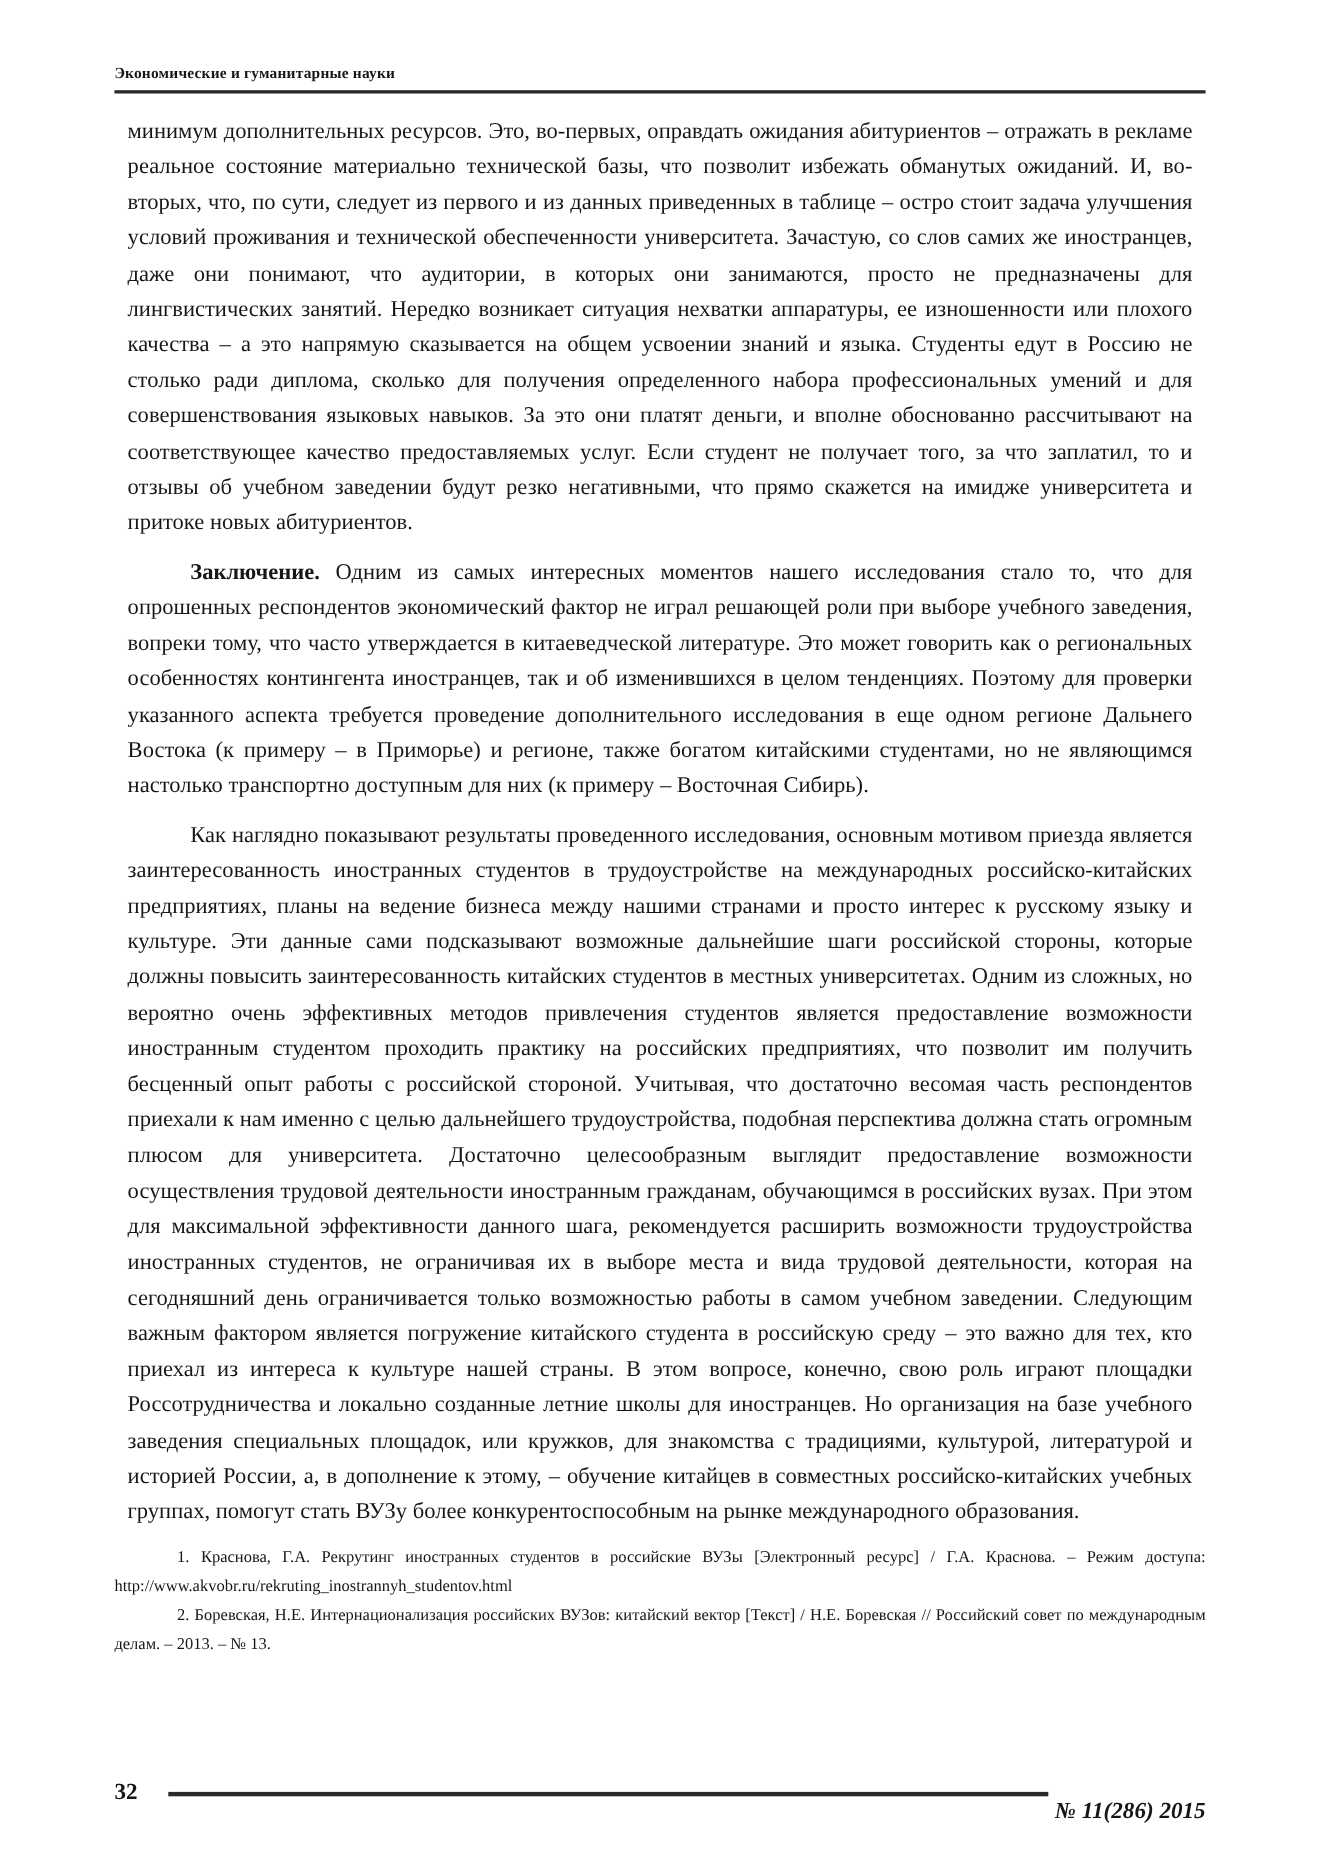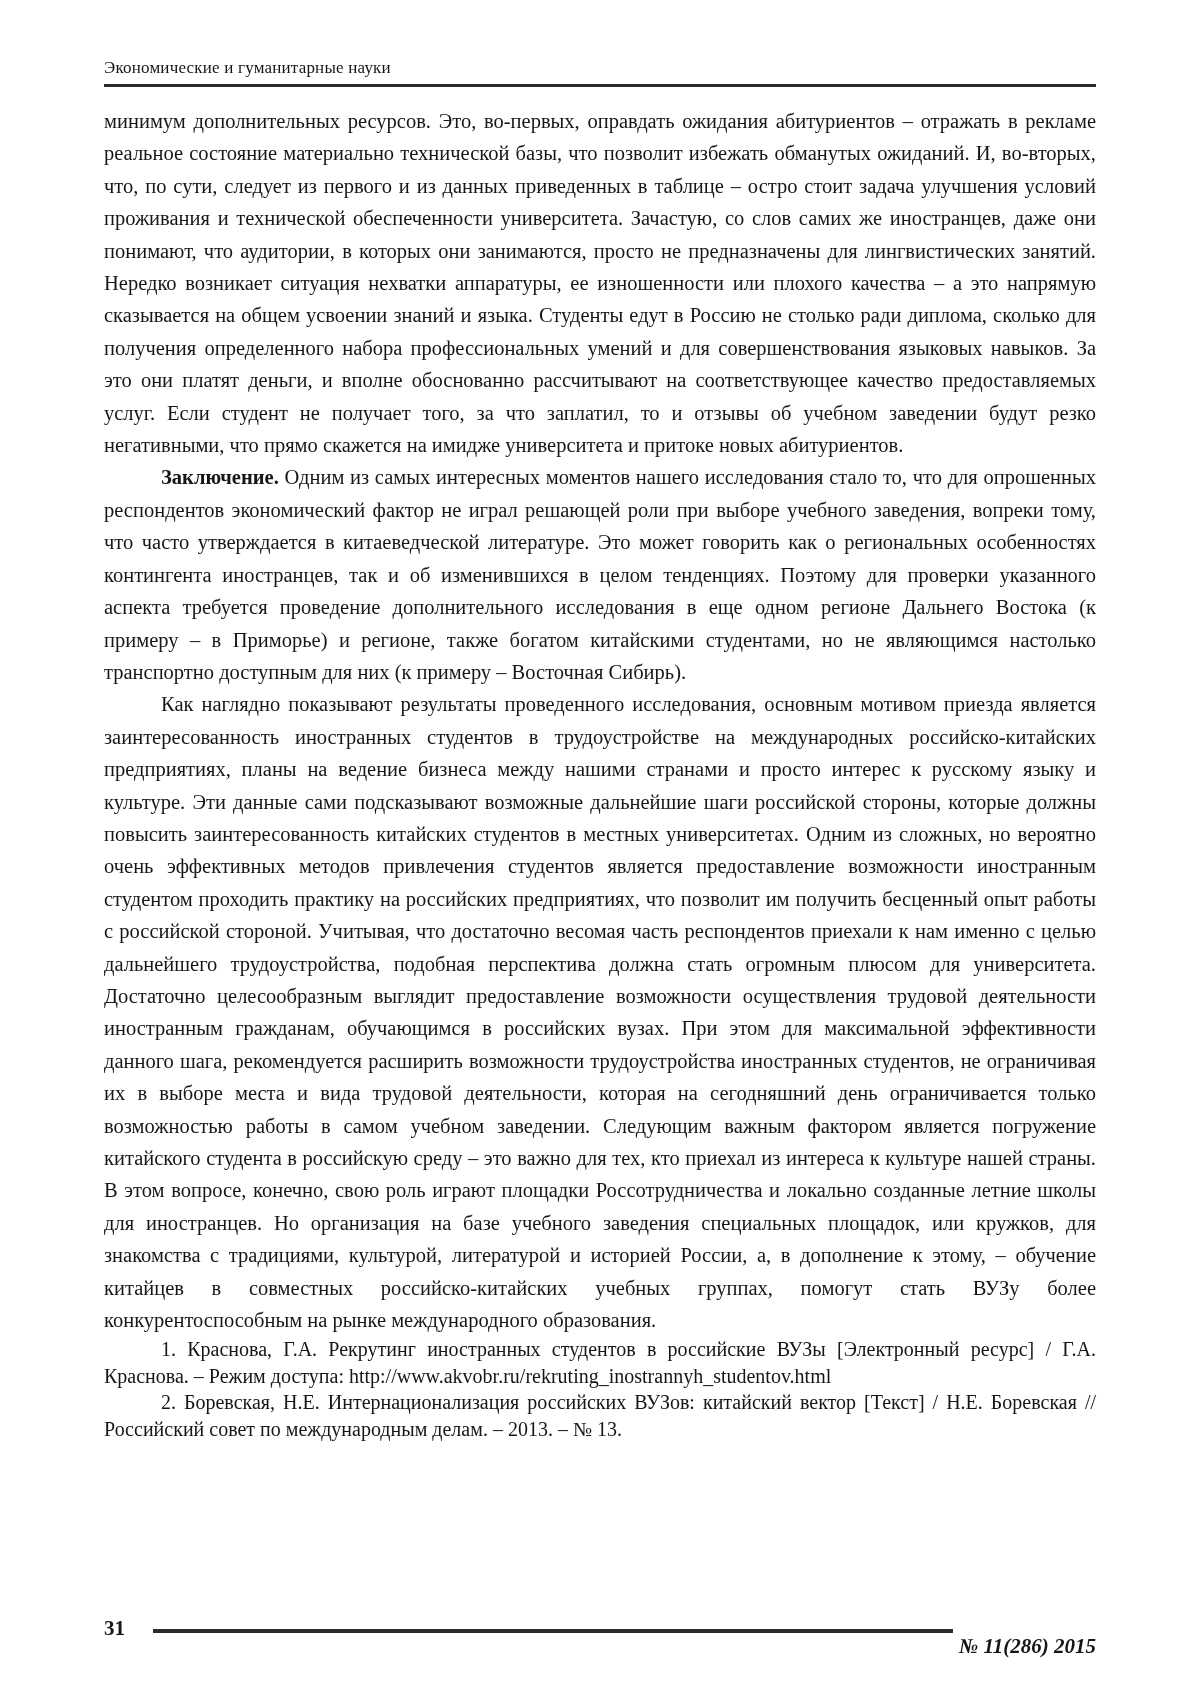--- a/index.html
+++ b/index.html
@@ -17,45 +17,45 @@
     padding: 58px 104px 0 104px;
     box-sizing: border-box;
   }
   
   .running-header {
     border-bottom: 3px solid #2a2a2a;
     padding-bottom: 6px;
     margin-bottom: 18px;
   }
   .running-header .title {
-    font-weight: normal;
-    font-size: 17px;
+    font-weight: bold;
+    font-size: 14px;
     letter-spacing: 0.2px;
   }
   
   .body-text p.para {
-    margin: 0;
+    margin: 12px;
     font-size: 20.5px;
     line-height: 32.4px;
     text-align: justify;
     text-justify: inter-word;
   }
   .body-text p.para.indent { text-indent: 57px; }
   .body-text .lead { font-weight: bold; }
   
   .bib-heading {
     margin: 42px 0 30px 0;
     text-align: center;
     font-size: 20.5px;
     font-weight: bold;
     letter-spacing: 0.5px;
   }
   .bib-list p.ref {
     margin: 0;
-    font-size: 20px;
+    font-size: 15px;
     line-height: 26.5px;
     text-align: justify;
     text-indent: 57px;
   }
   
   .page-footer {
     position: absolute;
     left: 104px; right: 104px;
     top: 1598px;
     display: flex;
@@ -96,18 +96,18 @@
     <section class="bibliography">
       <div class="bib-list">
         <p class="ref">1. Краснова, Г.А. Рекрутинг иностранных студентов в российские ВУЗы [Электронный ресурс] / Г.А. Краснова. – Режим доступа: http://www.akvobr.ru/rekruting_inostrannyh_studentov.html</p>
         <p class="ref">2. Боревская, Н.Е. Интернационализация российских ВУЗов: китайский вектор [Текст] / Н.Е. Боревская // Российский совет по международным делам. – 2013. – № 13.</p>
       </div>
     </section>
 
   </main>
 
   <footer class="page-footer">
-    <span class="pageno">31</span>
+    <span class="pageno">32</span>
     <span class="rule"></span>
     <span class="issue">№ 11(286) 2015</span>
   </footer>
 
 </div>
 
 </body></html>

